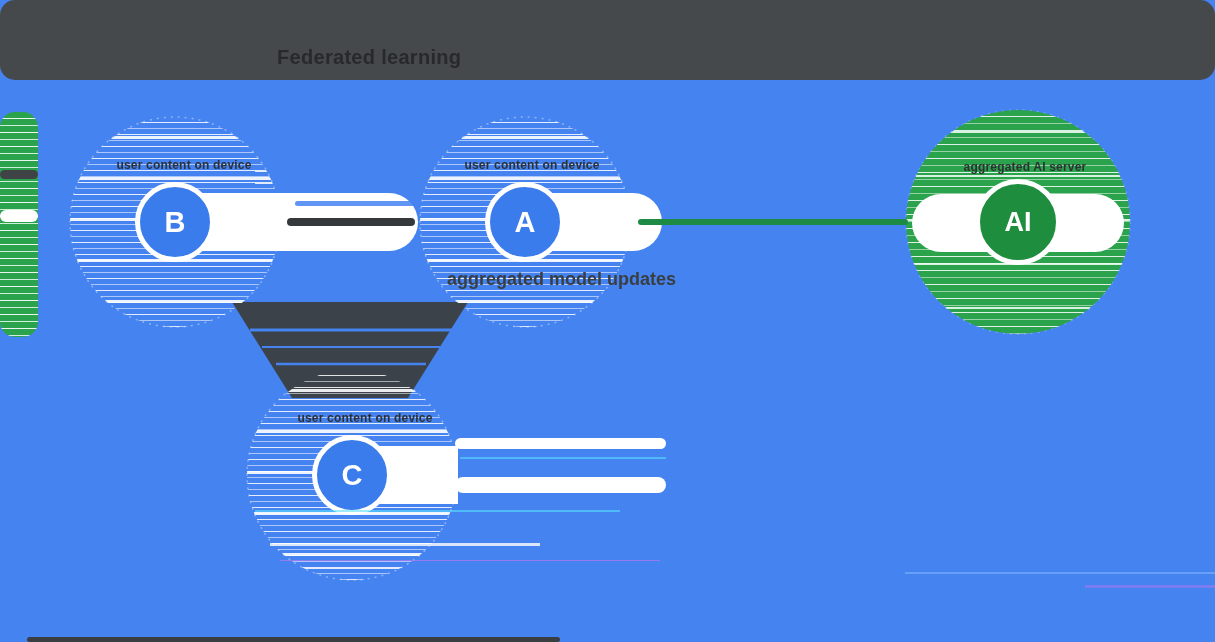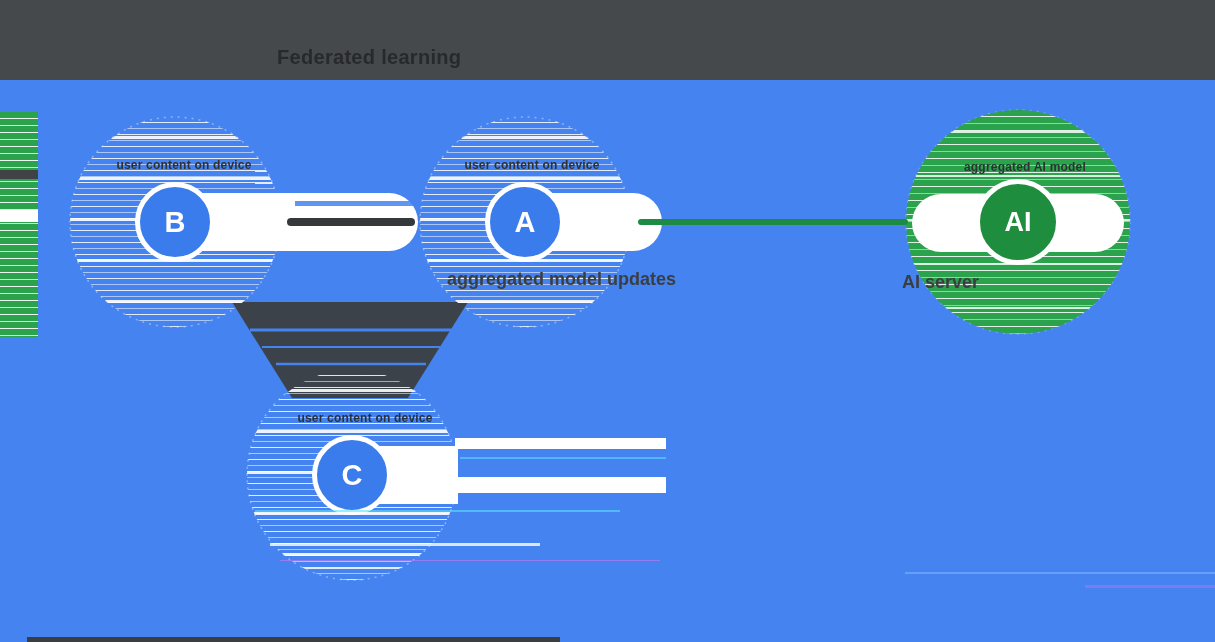--- a/index.html
+++ b/index.html
@@ -3,21 +3,21 @@
 <meta charset="utf-8">
 <style>
   :root{
     --background-blue:#4583F1; --device-blue:#3A7CEC; --ai-green:#2BA24C;
     --ai-disc-green:#1E8E3E; --header-dark:#46494C; --line-dark:#35393C;
     --link-green:#1E8B44; --label-dark:#2E3134;
   }
   html,body{margin:0;padding:0;background:#fff;}
   #stage{position:relative;width:1215px;height:642px;overflow:hidden;
          font-family:"Liberation Sans",sans-serif;background:var(--background-blue);}
-  .abs{position:absolute;}
+  .abs{position:absolute;border-radius:15px;}
 
   
   #header{left:0;top:0;width:1215px;height:80px;background:var(--header-dark);}
   #title{left:277px;top:46px;font-size:20px;font-weight:600;color:#27292B;letter-spacing:.3px;}
 
   
   .bigcircle{border-radius:50%;}
   .bigcircle.blue{
     background:
       repeating-linear-gradient(180deg, rgba(255,255,255,0) 0 5px, rgba(255,255,255,.85) 5px 6.5px,
@@ -112,23 +112,22 @@
   <div class="abs disc blue" style="left:312px;top:435px;">
     <span>C</span>
   </div>
   <div class="abs disc green" style="left:975px;top:179px;text-align:right;">
     <span>AI</span>
   </div>
 
   <div class="abs label" style="left:74px;top:158px;">user content on device</div>
   <div class="abs label" style="left:422px;top:158px;">user content on device</div>
   <div class="abs label" style="left:255px;top:411px;">user content on device</div>
-  <div class="abs label" style="left:915px;top:160px;">aggregated AI model</div>
+  <div class="abs label" style="left:915px;top:160px;">aggregated AI server</div>
   <div class="abs sublabel" style="left:447px;top:269px;">aggregated model updates</div>
-  <div class="abs sublabel" style="left:902px;top:272px;">AI server</div>
 
   <div id="leftbar" class="abs">
     <div id="leftbar-darkline" class="abs"></div>
     <div id="leftbar-whiteband" class="abs"></div>
   </div>
 
   <div id="bottomstrip" class="abs"></div>
 
   <div class="glx" style="left:255px;top:510px;width:365px;height:2px;background:rgba(90,225,255,.6);"></div>
   <div class="glx" style="left:270px;top:543px;width:270px;height:3px;background:rgba(255,255,255,.8);"></div>

